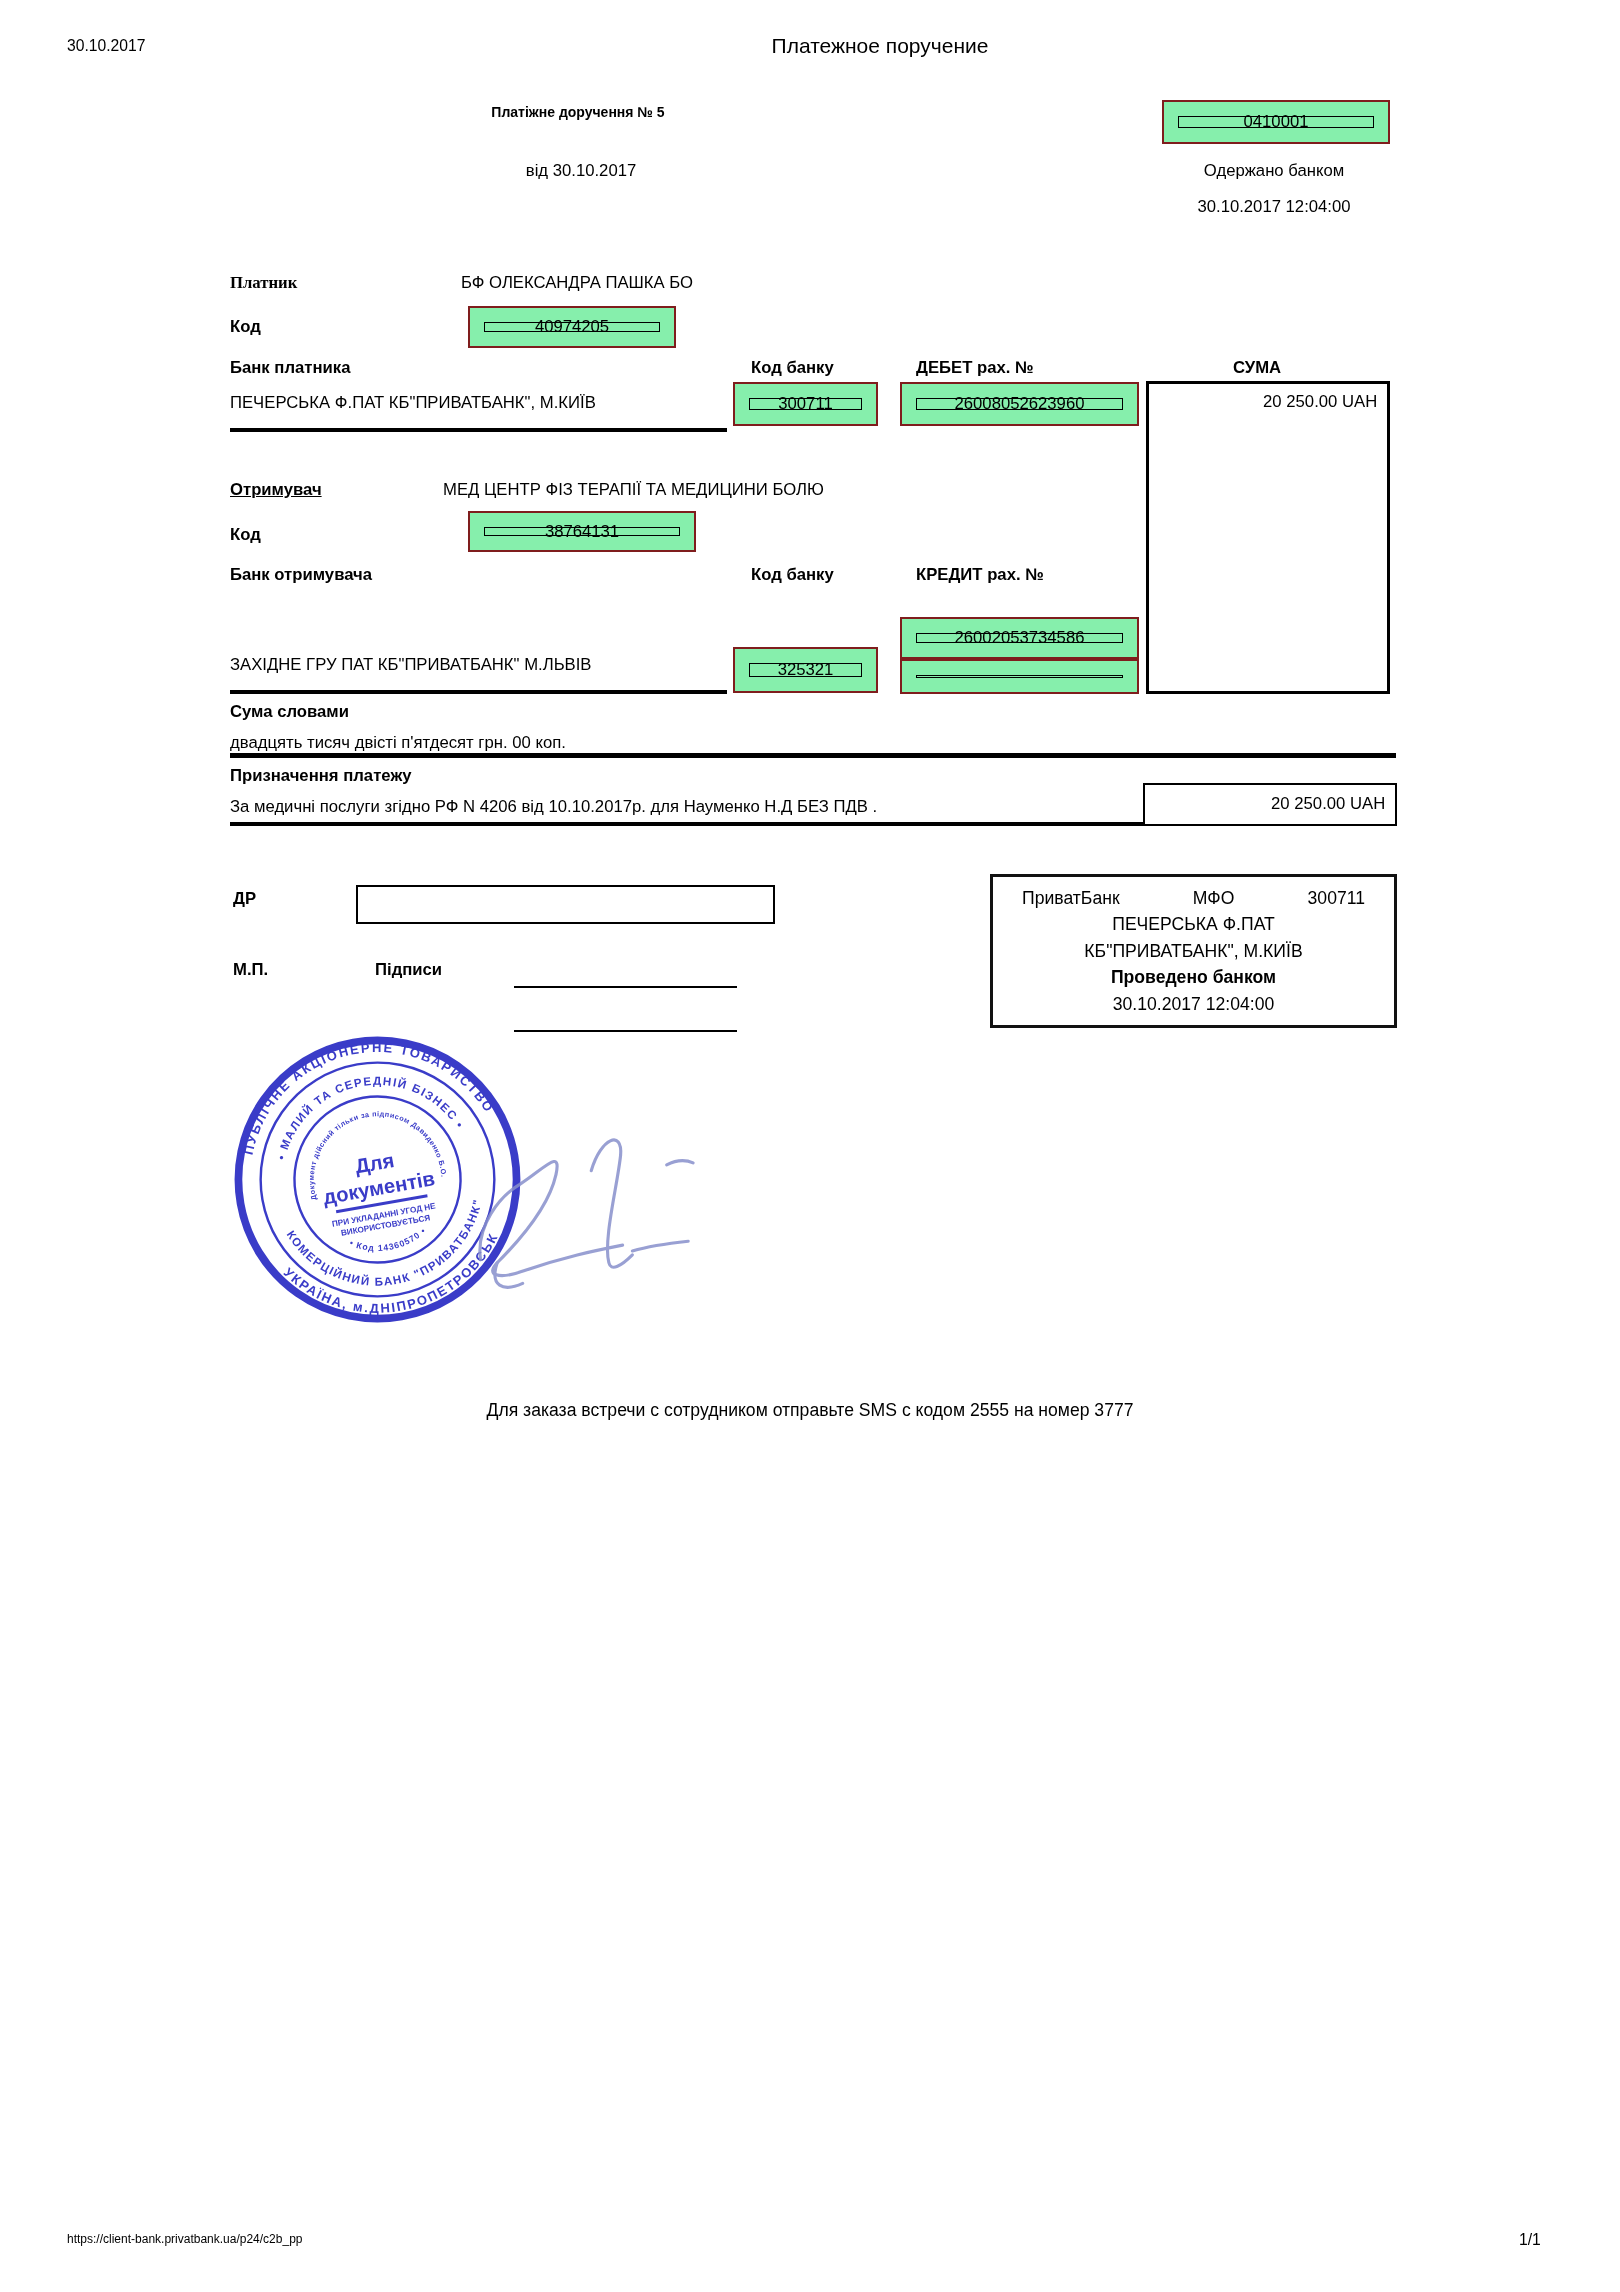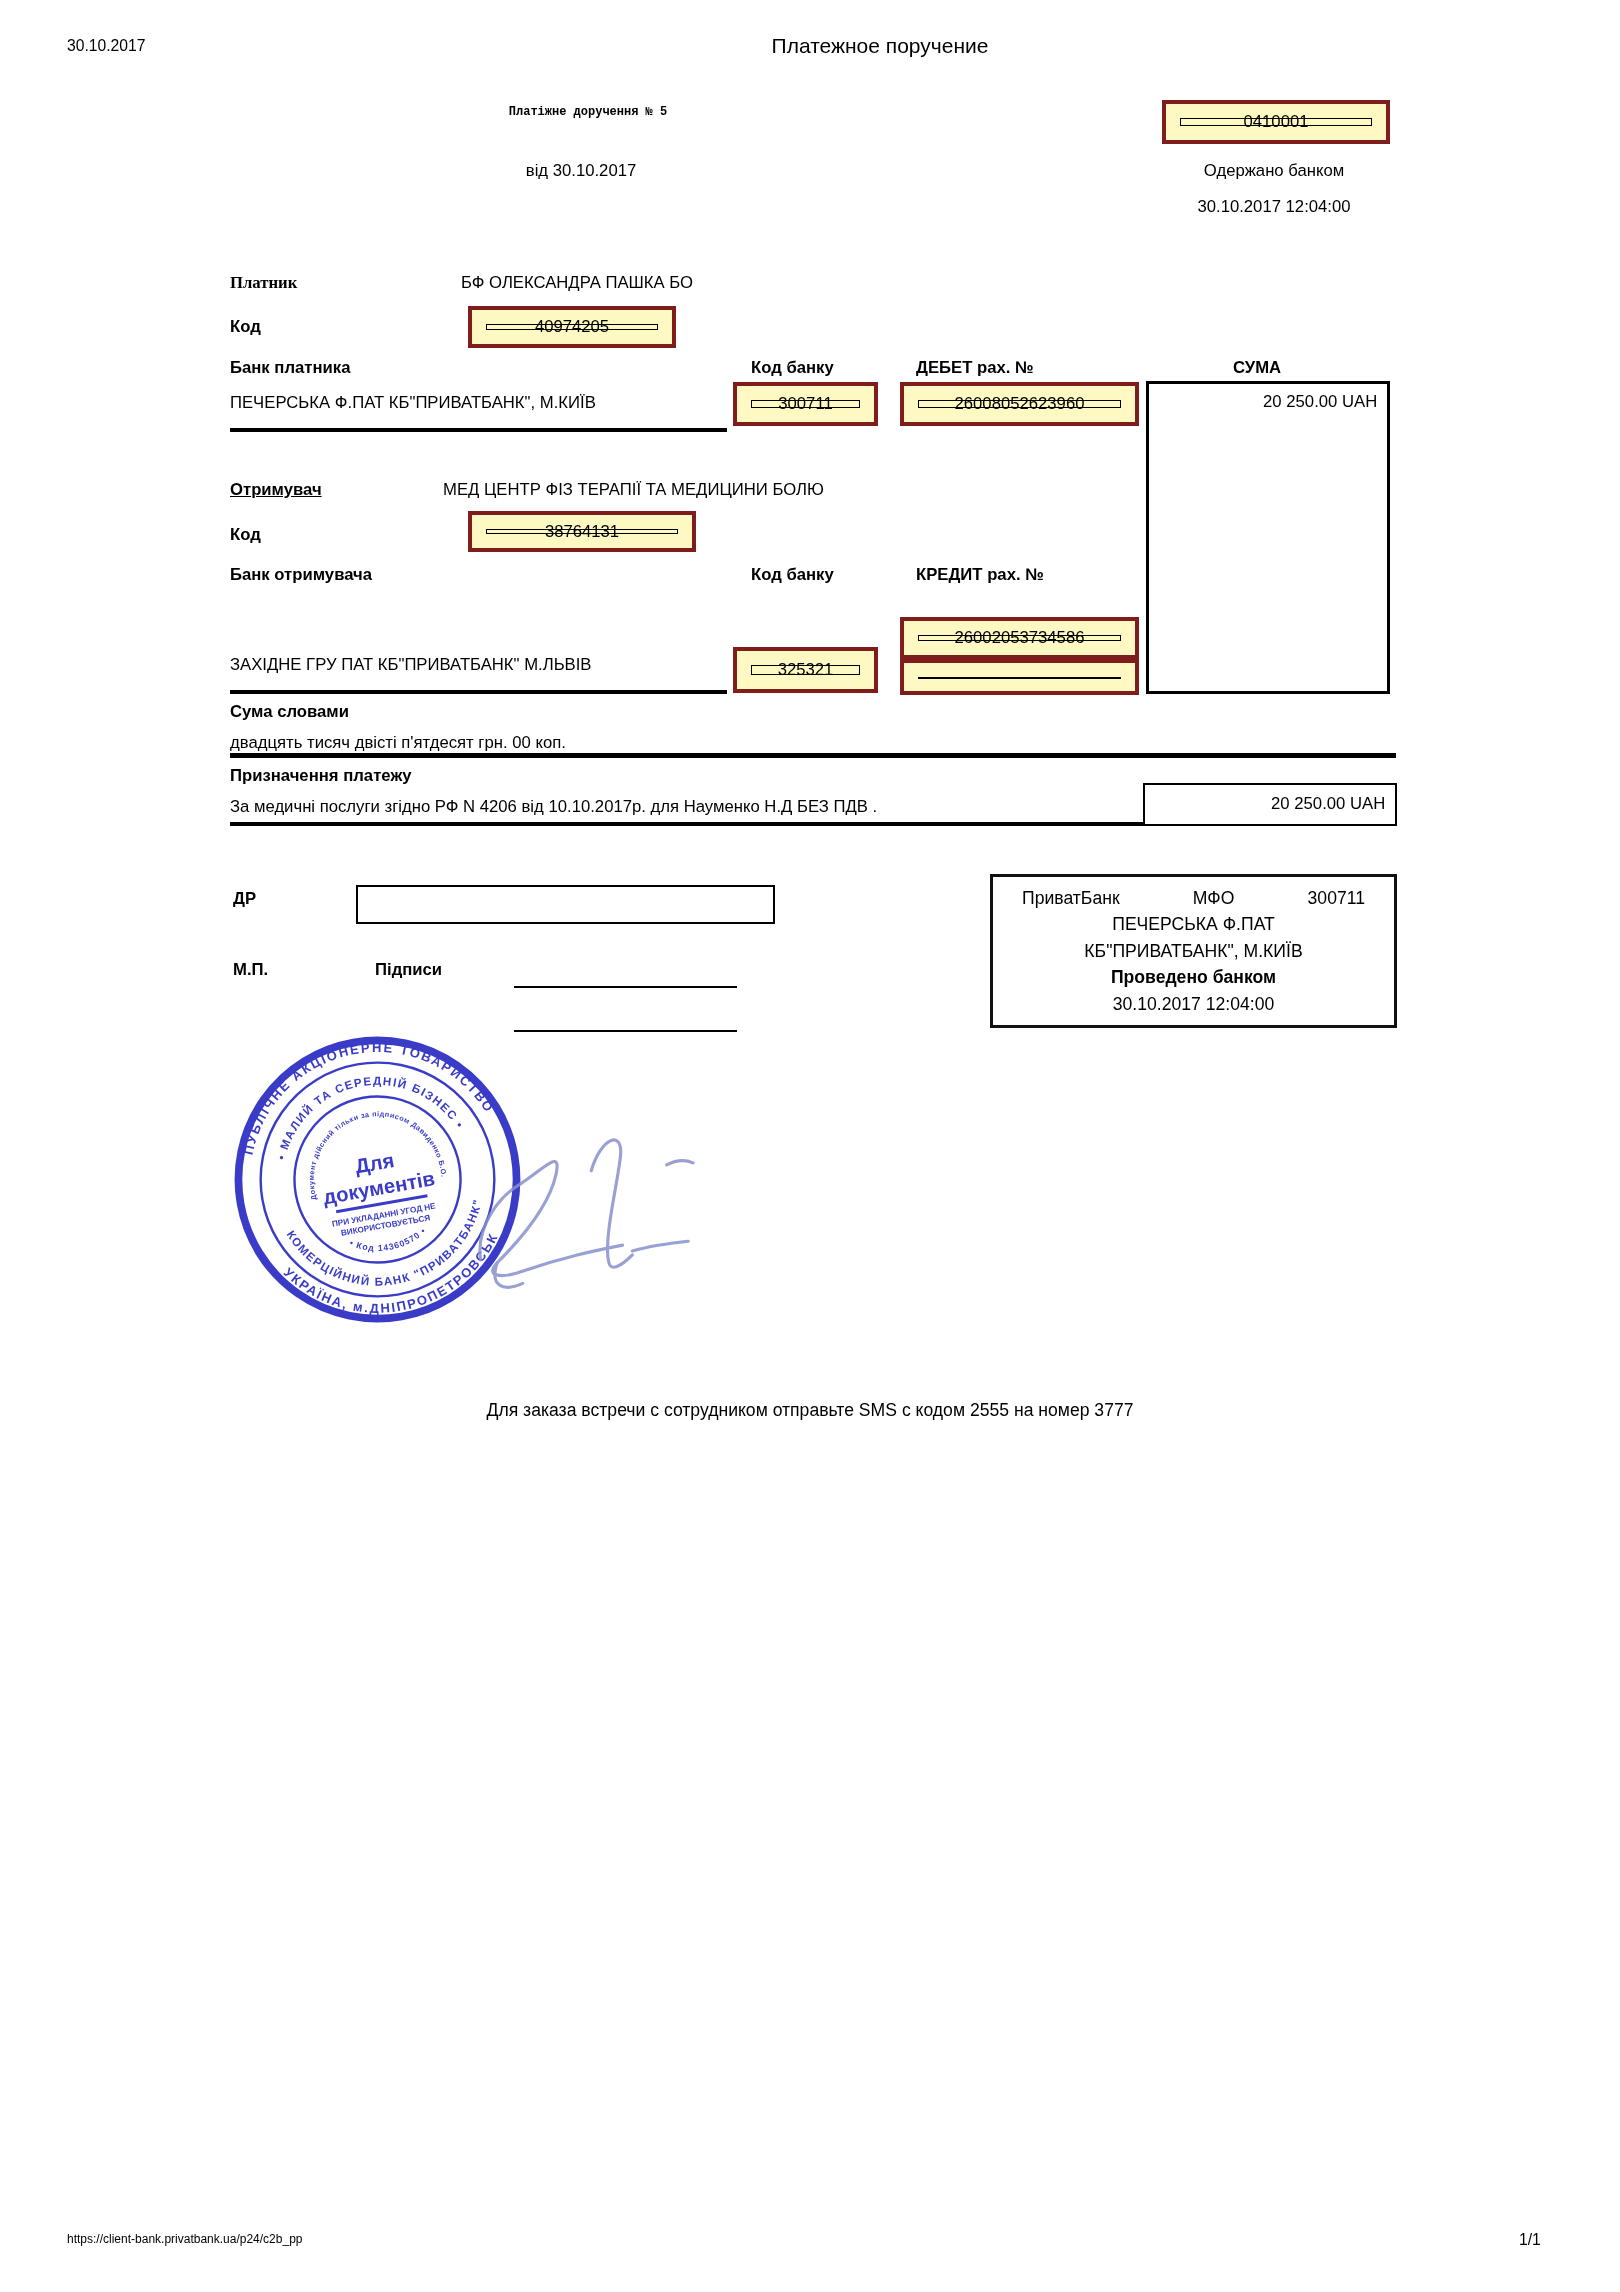--- a/index.html
+++ b/index.html
@@ -10,40 +10,40 @@
     background: #fff;
     font-family: "Liberation Sans", sans-serif;
     color: #000;
     overflow: hidden;
   }
   .t { position:absolute; font-size:16.7px; line-height:21.6px; white-space:nowrap; }
   .b { font-weight:700; }
   .ctr { text-align:center; }
   .hline { position:absolute; background:#000; }
   
-  .dbox { position:absolute; border:4px solid #7f1d1d; background:#fef9c3; box-sizing:border-box; display:flex; padding:14px; }
+  .dbox { position:absolute; border:2px solid #7f1d1d; background:#86efac; box-sizing:border-box; display:flex; padding:14px; }
   .din  { flex:1; border:1px solid #000; display:flex; align-items:center; justify-content:center; font-size:16.7px; white-space:nowrap; }
   
   .tbox { position:absolute; border:2.9px solid #000; background:#fff; box-sizing:border-box; }
   .sumbox { position:absolute; border:3.9px solid #000; background:#fff; box-sizing:border-box; }
   .markbox { position:absolute; border:3.9px solid #111; background:#fff; box-sizing:border-box; font-size:17.6px; }
   .markrow { display:flex; justify-content:space-between; padding:0 29px; margin-top:7.8px; line-height:26.5px; }
   .markline { text-align:center; line-height:26.5px; }
   .amount-in-box { position:absolute; font-size:16.7px; white-space:nowrap; }
   .svgwrap { position:absolute; }
 </style>
 </head>
 <body>
 
 <div class="page">
 
   <div class="t" style="left:67px; top:35px; font-size:15.7px;">30.10.2017</div>
   <div class="t ctr" style="left:635px; top:35px; width:490px; font-size:21px;">Платежное поручение</div>
 
-  <div class="t b ctr" style="left:431px; top:102px; width:314px; font-size:12px;font-family:Liberation Mono, monospace;">Платіжне доручення  № 5</div>
+  <div class="t b ctr" style="left:421px; top:102px; width:314px; font-size:14px;">Платіжне доручення  № 5</div>
   <div class="dbox" style="left:1162px; top:100px; width:228px; height:44px;">
     <div class="din">0410001</div>
   </div>
   <div class="t ctr" style="left:483px; top:160px; width:196px;">від 30.10.2017</div>
   <div class="t ctr" style="left:1176px; top:160px; width:196px;">Одержано банком</div>
   <div class="t ctr" style="left:1166px; top:196px; width:216px;">30.10.2017 12:04:00</div>
 
   <div class="t b" style="left:230px; top:272px;font-family:Liberation Serif, serif;">Платник</div>
   <div class="t" style="left:461px; top:272px;">БФ ОЛЕКСАНДРА ПАШКА БО</div>
 

